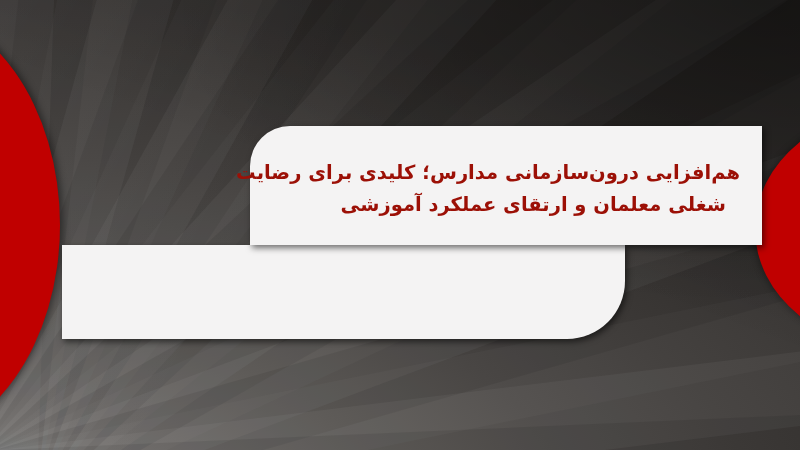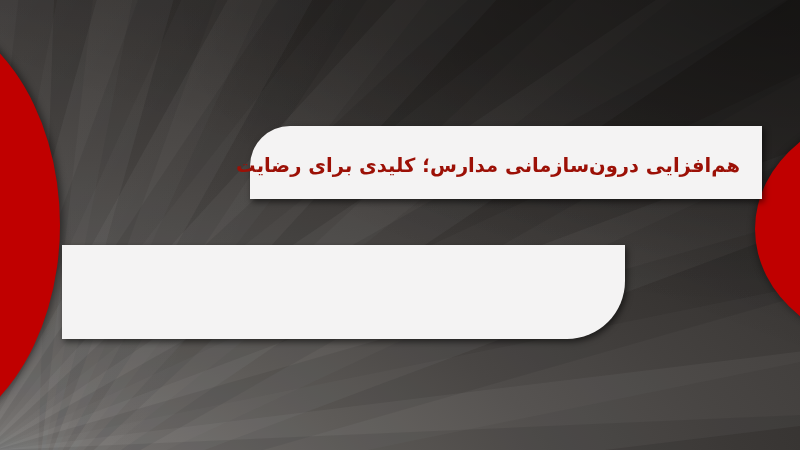--- a/index.html
+++ b/index.html
@@ -64,21 +64,21 @@
   }
 
   
   .panel{
     position:absolute;
     background:#f4f3f3;
     box-shadow:2px 3px 6px rgba(0,0,0,0.55);
   }
   .panel-title{
     left:250px; top:126px;
-    width:512px; height:73px;
+    width:512px; height:119px;
     border-top-left-radius:40px;
     display:flex;
     flex-direction:column;
     align-items:flex-end;
     justify-content:center;
     padding:8px 22px 2px 20px;
   }
   .panel-body{
     left:62px; top:245px;
     width:563px; height:94px;
@@ -134,15 +134,16 @@
 
   <div class="red-ellipse red-left"></div>
   <div class="red-ellipse red-right"></div>
 
   <div class="panel panel-body">
     <span></span>
   </div>
 
   <div class="panel panel-title">
     <div class="title-line l1">هم‌افزایی درون‌سازمانی مدارس؛ کلیدی برای رضایت</div>
+    <div class="title-line l2">شغلی معلمان و ارتقای عملکرد آموزشی</div>
   </div>
 
 </div>
 
 </body></html>

